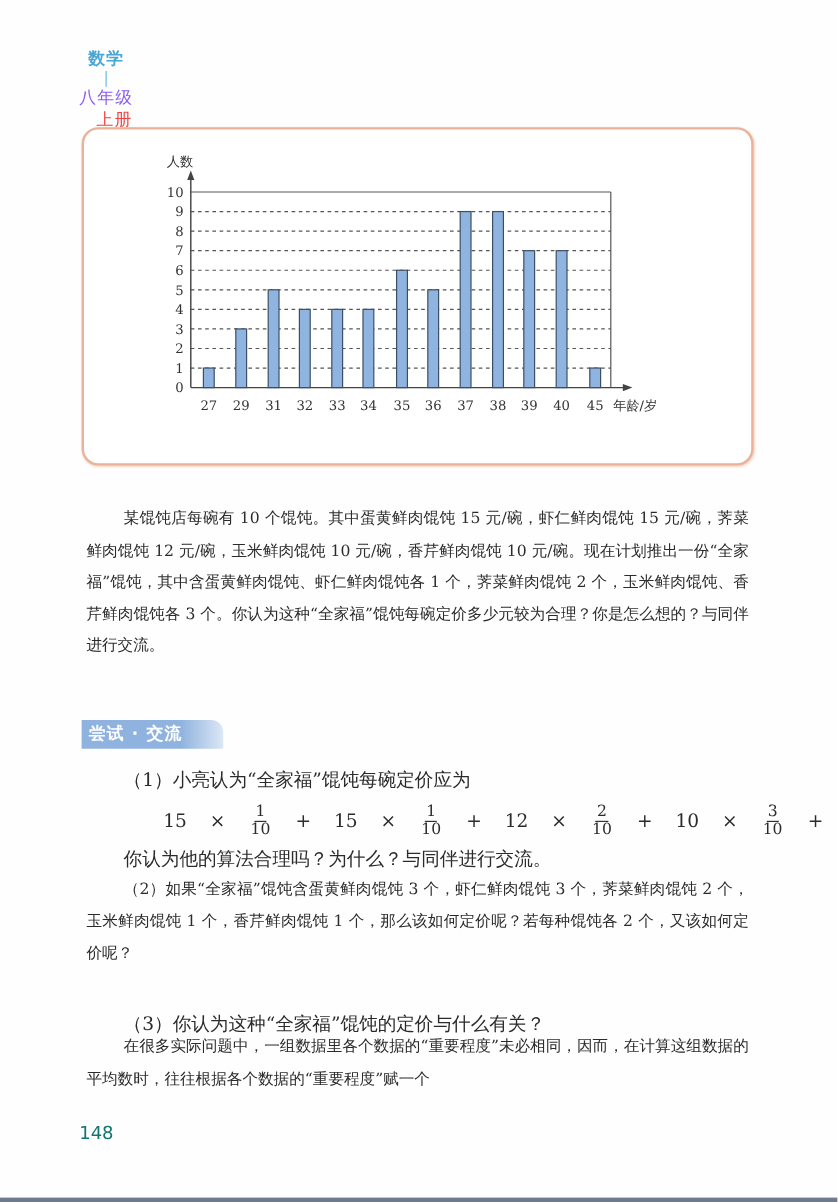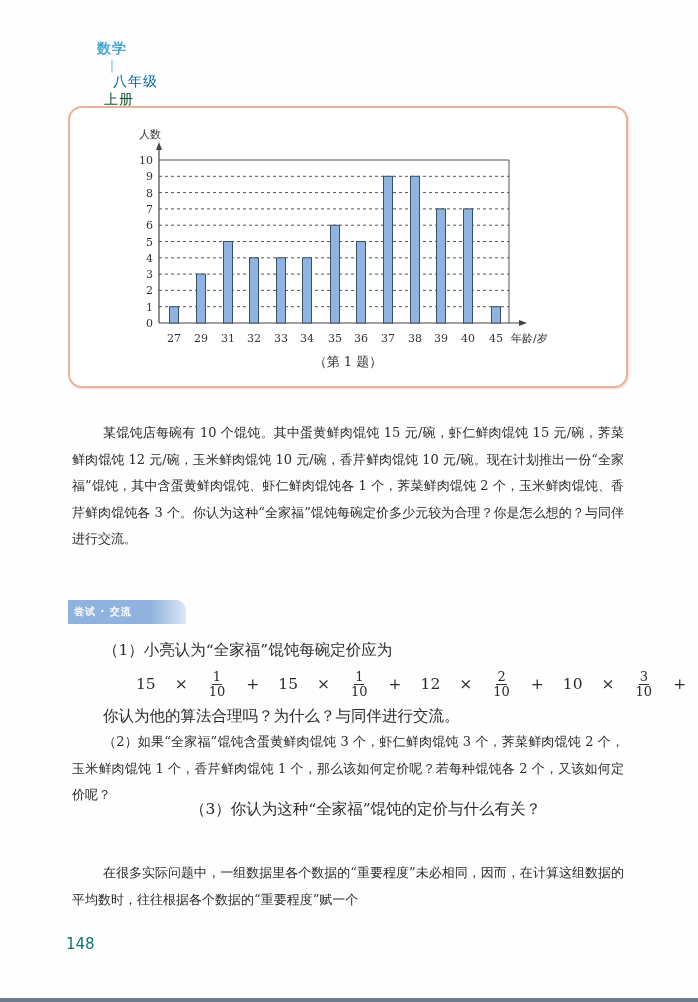--- a/index.html
+++ b/index.html
@@ -10,22 +10,22 @@
     color: #2b2b2b;
   }
   .header {
     position: absolute; left: 66px; top: 40px; height: 22px;
     display: flex; align-items: center; font-family: "DejaVu Sans", "Liberation Sans", sans-serif;
     font-size: 14px;
     flex-direction: column;
   }
   .header .subject { color: #4aa6d6; font-weight: bold; letter-spacing: 1px; }
   .header .sep { color: #7cc0e0; margin: 0 14px 0 14px; font-size: 13px; }
-  .header .grade { color: #0369a1; letter-spacing: 1px; margin-left: 47px; }
-  .header .vol { color: #14532d; margin-left: 14px; letter-spacing: 1px; }
+  .header .grade { color: #8b5cf6; letter-spacing: 1px; }
+  .header .vol { color: #ef4444; margin-left: 14px; letter-spacing: 1px; }
 
   .chart-box {
     position: absolute; left: 68px; top: 106px; width: 556px; height: 278px;
     border: 2px solid #e8b39a; border-radius: 14px; background: #fff;
     box-shadow: 1px 1px 2px #f1d6c8;
   }
   .chart-svg { position: absolute; left: 0; top: 0; }
   .caption {
     position: absolute; left: 0; width: 100%; top: 245px; text-align: center;
     font-size: 13px; color: #333;
@@ -35,21 +35,21 @@
     position: absolute; left: 72px; width: 552px;
     font-size: 13px; line-height: 26.5px; color: #2b2b2b;
     text-align: justify;
   }
   .indent { text-indent: 31px; }
 
   .section-tag {
     position: absolute; left: 68px; top: 600px; width: 112px; height: 24px;
     background: linear-gradient(to right, #8fb3de 0%, #8fb3de 70%, #dbe7f5 100%);
     color: #fff; font-family: "DejaVu Sans", "Liberation Sans", sans-serif;
-    font-size: 10px; font-weight: bold; line-height: 24px; padding-left: 6px;
+    font-size: 14px; font-weight: bold; line-height: 24px; padding-left: 6px;
     border-radius: 0 10px 0 0; letter-spacing: 1px;
   }
   .q { position: absolute; left: 72px; width: 556px; font-size: 15.5px; line-height: 26.5px; }
   .formula {
     position: absolute; left: 136px; top: 666px; height: 36px;
     display: flex; align-items: center; font-size: 15.5px; white-space: nowrap; gap: 16px;
   }
   .frac { display: inline-flex; flex-direction: column; align-items: center; margin: 0 2px; font-size: 13px; line-height: 14px; }
   .frac .num { border-bottom: 1px solid #333; padding: 0 1px; }
   .op { margin: 0 3px; }
@@ -122,21 +122,20 @@
       <rect x="340.5" y="68.29999999999998" width="9" height="146.70000000000002" fill="#8fb4df" stroke="#3d4f66" stroke-width="1"></rect>
       <text x="345" y="234" text-anchor="middle" font-size="11" fill="#333" font-family="DejaVu Serif, serif">38</text>
       <rect x="366.5" y="100.89999999999999" width="9" height="114.10000000000001" fill="#8fb4df" stroke="#3d4f66" stroke-width="1"></rect>
       <text x="371" y="234" text-anchor="middle" font-size="11" fill="#333" font-family="DejaVu Serif, serif">39</text>
       <rect x="393.5" y="100.89999999999999" width="9" height="114.10000000000001" fill="#8fb4df" stroke="#3d4f66" stroke-width="1"></rect>
       <text x="398" y="234" text-anchor="middle" font-size="11" fill="#333" font-family="DejaVu Serif, serif">40</text>
       <rect x="421.5" y="198.7" width="9" height="16.3" fill="#8fb4df" stroke="#3d4f66" stroke-width="1"></rect>
       <text x="426" y="234" text-anchor="middle" font-size="11" fill="#333" font-family="DejaVu Serif, serif">45</text>
       <text x="441" y="234" font-size="11" fill="#333" font-family="DejaVu Sans, sans-serif">年龄/岁</text>
     </svg>
-  <div class="caption">（第 1 题）</div>
 </div>
 
 <div class="para indent" style="top:420px;">某馄饨店每碗有 10 个馄饨。其中蛋黄鲜肉馄饨 15 元/碗，虾仁鲜肉馄饨 15 元/碗，荠菜鲜肉馄饨 12 元/碗，玉米鲜肉馄饨 10 元/碗，香芹鲜肉馄饨 10 元/碗。现在计划推出一份“全家福”馄饨，其中含蛋黄鲜肉馄饨、虾仁鲜肉馄饨各 1 个，荠菜鲜肉馄饨 2 个，玉米鲜肉馄饨、香芹鲜肉馄饨各 3 个。你认为这种“全家福”馄饨每碗定价多少元较为合理？你是怎么想的？与同伴进行交流。</div>
 
 <div class="section-tag">尝试 · 交流</div>
 
 <div class="q indent" style="top:637px;">（1）小亮认为“全家福”馄饨每碗定价应为</div>
 
 <div class="formula" id="formula">
     <span>15</span>
@@ -173,19 +172,19 @@
       <span class="num">3</span>
       <span class="den">10</span>
     </span>
     <span class="op">= 11.4（元）。</span>
   </div>
 
 <div class="q indent" style="top:703px;">你认为他的算法合理吗？为什么？与同伴进行交流。</div>
 
 <div class="para indent" style="top:729px;">（2）如果“全家福”馄饨含蛋黄鲜肉馄饨 3 个，虾仁鲜肉馄饨 3 个，荠菜鲜肉馄饨 2 个，玉米鲜肉馄饨 1 个，香芹鲜肉馄饨 1 个，那么该如何定价呢？若每种馄饨各 2 个，又该如何定价呢？</div>
 
-<div class="q indent" style="top:796px;text-align:center;">（3）你认为这种“全家福”馄饨的定价与什么有关？</div>
+<div class="q indent" style="top:840px;">（3）你认为这种“全家福”馄饨的定价与什么有关？</div>
 
 <div class="para indent" style="top:860px;">在很多实际问题中，一组数据里各个数据的“重要程度”未必相同，因而，在计算这组数据的平均数时，往往根据各个数据的“重要程度”赋一个</div>
 
 <div class="page-number">148</div>
 
 <div class="bottom-bar"></div>
 
 </body></html>

